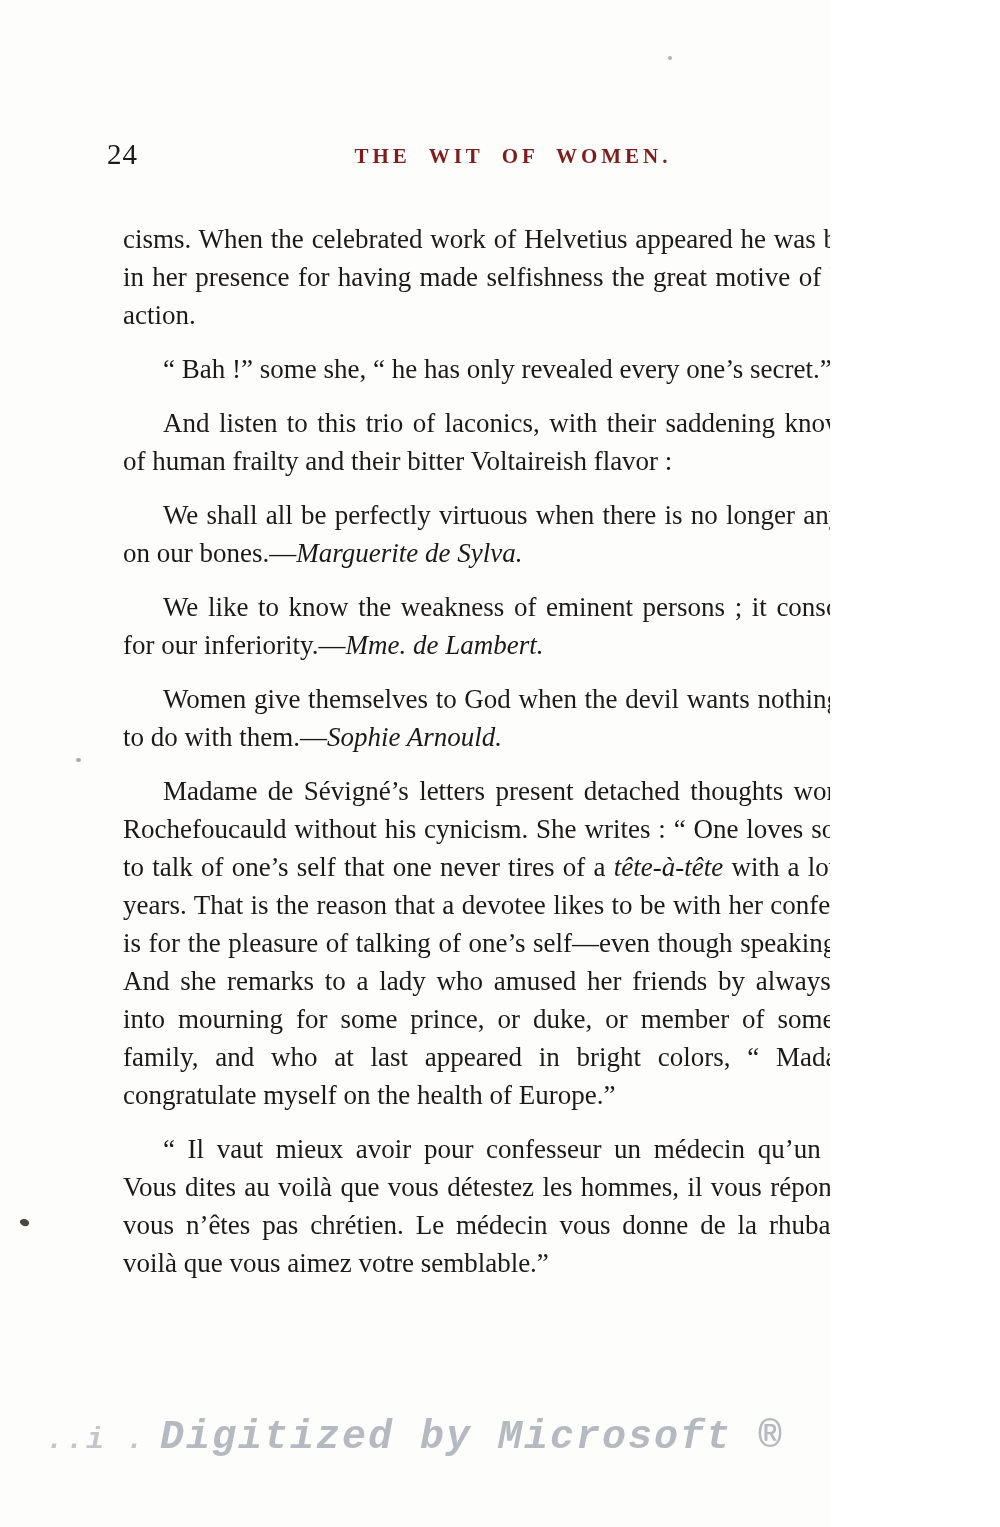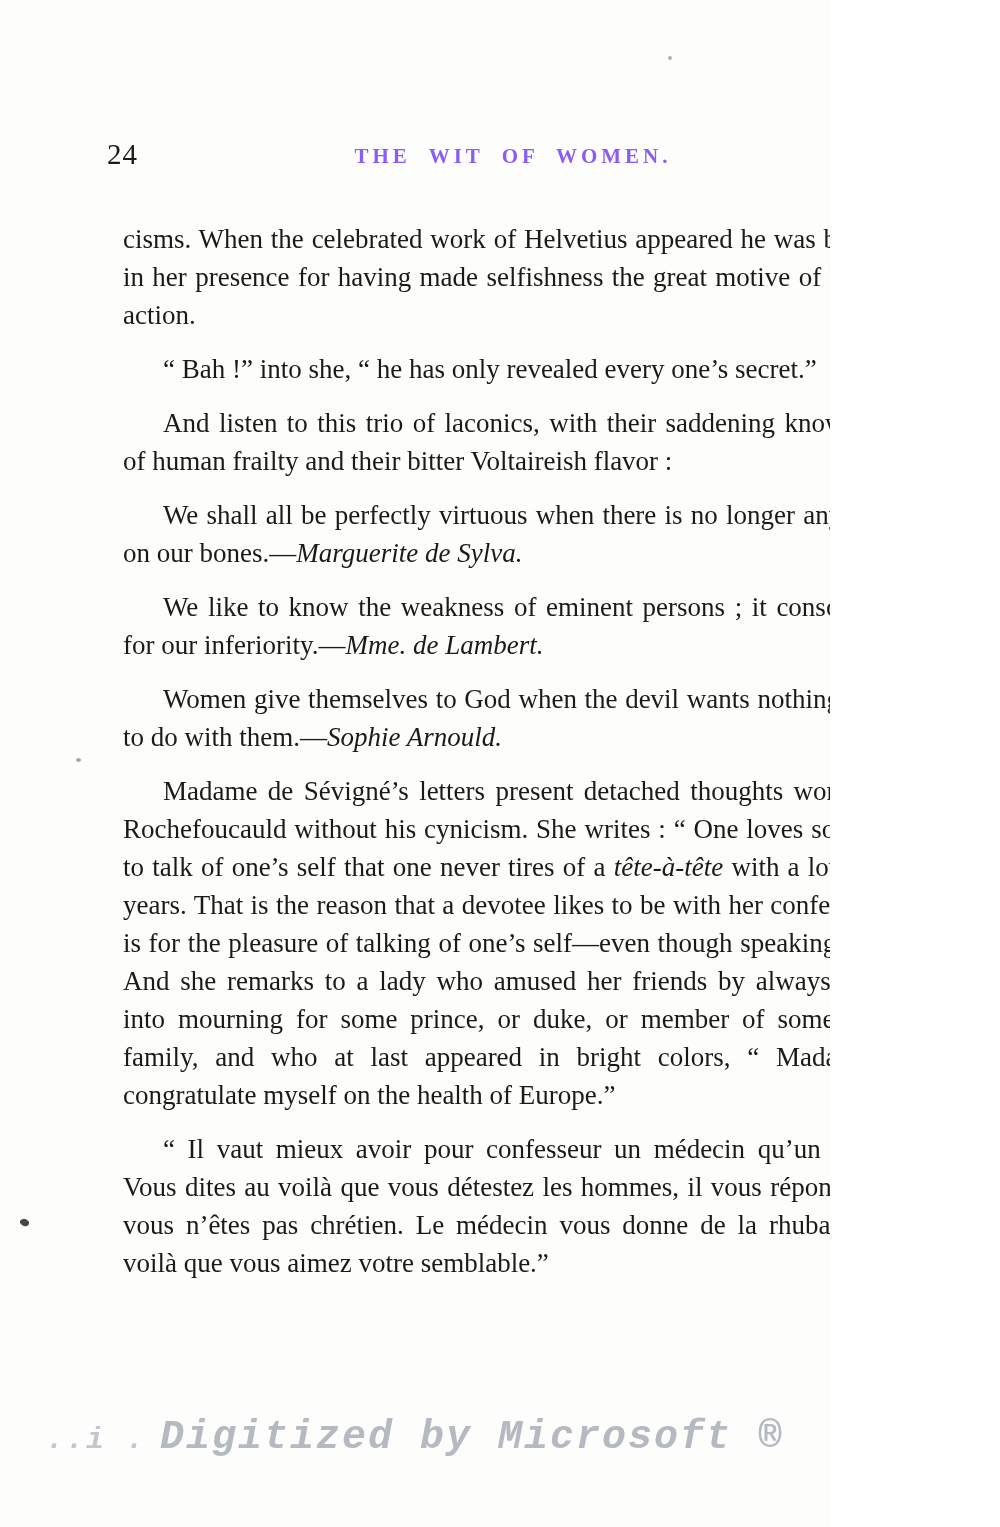--- a/index.html
+++ b/index.html
@@ -34,21 +34,21 @@
   .running-header {
     position: absolute;
     left: 0;
     right: 0;
     top: 6px;
     text-align: center;
     font-size: 21px;
     font-weight: 700;
     letter-spacing: 4px;
     word-spacing: 9px;
-    color: #8b5cf6;
+    color: #7f1d1d;
   }
   .text-body {
     position: absolute;
     top: 204px;
     left: 107px;
     width: 812px;
     font-size: 27px;
     line-height: 38px;
     text-align: justify;
     text-justify: inter-word;
@@ -99,21 +99,21 @@
 
 <div class="page">
 
   <div class="header-row">
     <div class="page-number">24</div>
     <div class="running-header">THE WIT OF WOMEN.</div>
   </div>
 
   <div class="text-body">
       <p class="para"><span>cisms.  When the celebrated work of Helvetius appeared he was blamed in her presence for having made selfishness the great motive of human action.</span></p>
-      <p class="para indent"><span>“ Bah !” into she, “ he has only revealed every one’s secret.”</span></p>
+      <p class="para indent"><span>“ Bah !” some she, “ he has only revealed every one’s secret.”</span></p>
       <p class="para indent"><span>And listen to this trio of laconics, with their saddening knowledge of human frailty and their bitter Voltaireish flavor :</span></p>
       <p class="para indent"><span>We shall all be perfectly virtuous when there is no longer any flesh on our bones.—</span><em>Marguerite de Sylva.</em></p>
       <p class="para indent"><span>We like to know the weakness of eminent persons ; it consoles us for our inferiority.—</span><em>Mme. de Lambert.</em></p>
       <p class="para indent"><span>Women give themselves to God when the devil wants nothing more to do with them.—</span><em>Sophie Arnould.</em></p>
       <p class="para indent"><span>Madame de Sévigné’s letters present detached thoughts worthy of Rochefoucauld without his cynicism.  She writes : “ One loves so much to talk of one’s self that one never tires of a </span><em>tête-à-tête</em><span> with a lover for years.  That is the reason that a devotee likes to be with her confessor.  It is for the pleasure of talking of one’s self—even though speaking evil.” And she remarks to a lady who amused her friends by always going into mourning for some prince, or duke, or member of some royal family, and who at last appeared in bright colors, “ Madame, I congratulate myself on the health of Europe.”</span></p>
       <p class="para indent"><span>“ Il vaut mieux avoir pour confesseur un médecin qu’un prêtre.  Vous dites au voilà que vous détestez les hommes, il vous réponds que vous n’êtes pas chrétien.  Le médecin vous donne de la rhubarbe, et voilà que vous aimez votre semblable.”</span></p>
     </div>
 
   <div class="watermark">
     <span class="wm-prefix">..i .</span><span>Digitized by Microsoft ®</span>

